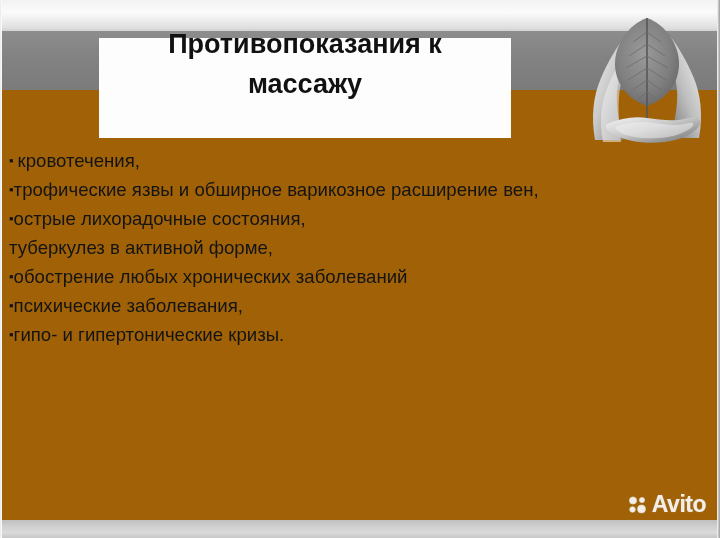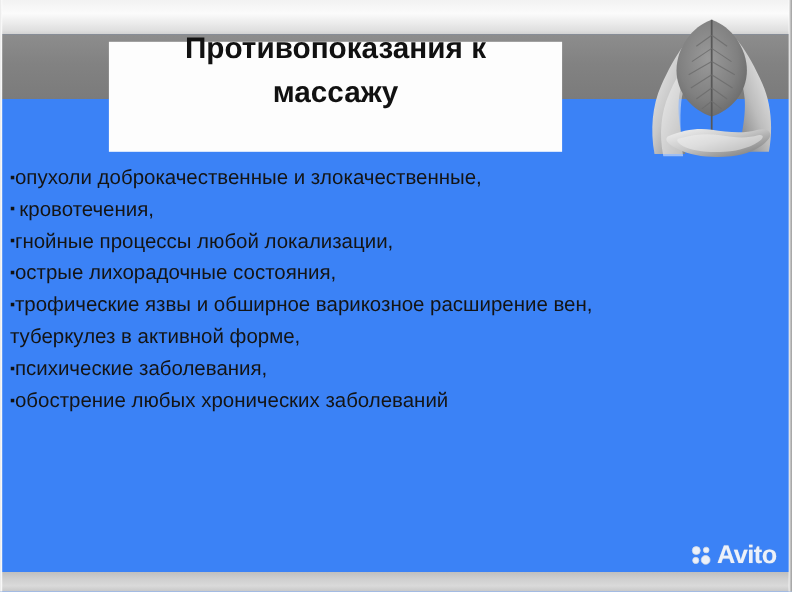--- a/index.html
+++ b/index.html
@@ -9,21 +9,21 @@
   }
   body {
     font-family: "Liberation Sans", sans-serif;
   }
 
   #slide {
     position: relative;
     width: 720px;
     height: 538px;
     overflow: hidden;
-    background: #3b82f6;
+    background: #a16207;
     box-sizing: border-box;
   }
 
   
   .edge-right {
     position: absolute;
     top: 0;
     right: 0;
     width: 3px;
     height: 538px;
@@ -213,28 +213,27 @@
         <path d="M70 92 L61 99"></path>
           <path d="M70 92 L79 99"></path>
       </g>
 
       <path d="M30 124 C44 118 58 116 70 118 C84 120 98 122 112 118 C120 116 126 120 122 126 C116 134 104 140 88 142 C70 144 52 142 40 136 C32 132 26 128 30 124 Z" fill="url(#skin)"></path>
       <path d="M40 126 C54 122 66 121 78 123 C90 125 102 126 112 123 C116 122 118 124 115 127 C108 133 96 137 82 138 C66 139 52 137 44 133 C39 130 37 127 40 126 Z" fill="#f2f2f2" opacity="0.5"></path>
     </svg>
   </div>
 
   <div class="list">
-    <div class="li"><span class="bullet">▪</span><span>опухоли доброкачественные и злокачественные,</span></div>
     <div class="li gap"><span class="bullet">▪</span><span>кровотечения,</span></div>
-    <div class="li"><span class="bullet">▪</span><span>гнойные процессы любой локализации,</span></div>
+    <div class="li"><span class="bullet">▪</span><span>трофические язвы и обширное варикозное расширение вен,</span></div>
     <div class="li"><span class="bullet">▪</span><span>острые лихорадочные состояния,</span></div>
-    <div class="li"><span class="bullet">▪</span><span>трофические язвы и обширное варикозное расширение вен,</span></div>
     <div class="li cont"><span>туберкулез в активной форме,</span></div>
+    <div class="li"><span class="bullet">▪</span><span>обострение любых хронических заболеваний</span></div>
     <div class="li"><span class="bullet">▪</span><span>психические заболевания,</span></div>
-    <div class="li"><span class="bullet">▪</span><span>обострение любых хронических заболеваний</span></div>
+    <div class="li"><span class="bullet">▪</span><span>гипо- и гипертонические кризы.</span></div>
   </div>
 
   <div class="watermark">
     <svg class="wm-logo" width="20" height="18" viewBox="0 0 20 18" xmlns="http://www.w3.org/2000/svg">
       <circle cx="5" cy="4.5" r="3.6" fill="#fbfbfb" stroke="#e4e4e4" stroke-width="0.7"></circle>
       <circle cx="14" cy="4" r="2.6" fill="#fbfbfb" stroke="#e4e4e4" stroke-width="0.7"></circle>
       <circle cx="4.5" cy="13.5" r="2.8" fill="#fbfbfb" stroke="#e4e4e4" stroke-width="0.7"></circle>
       <circle cx="13.5" cy="13" r="4" fill="#fbfbfb" stroke="#e4e4e4" stroke-width="0.7"></circle>
     </svg>
     <span class="wm-text">Avito</span>

